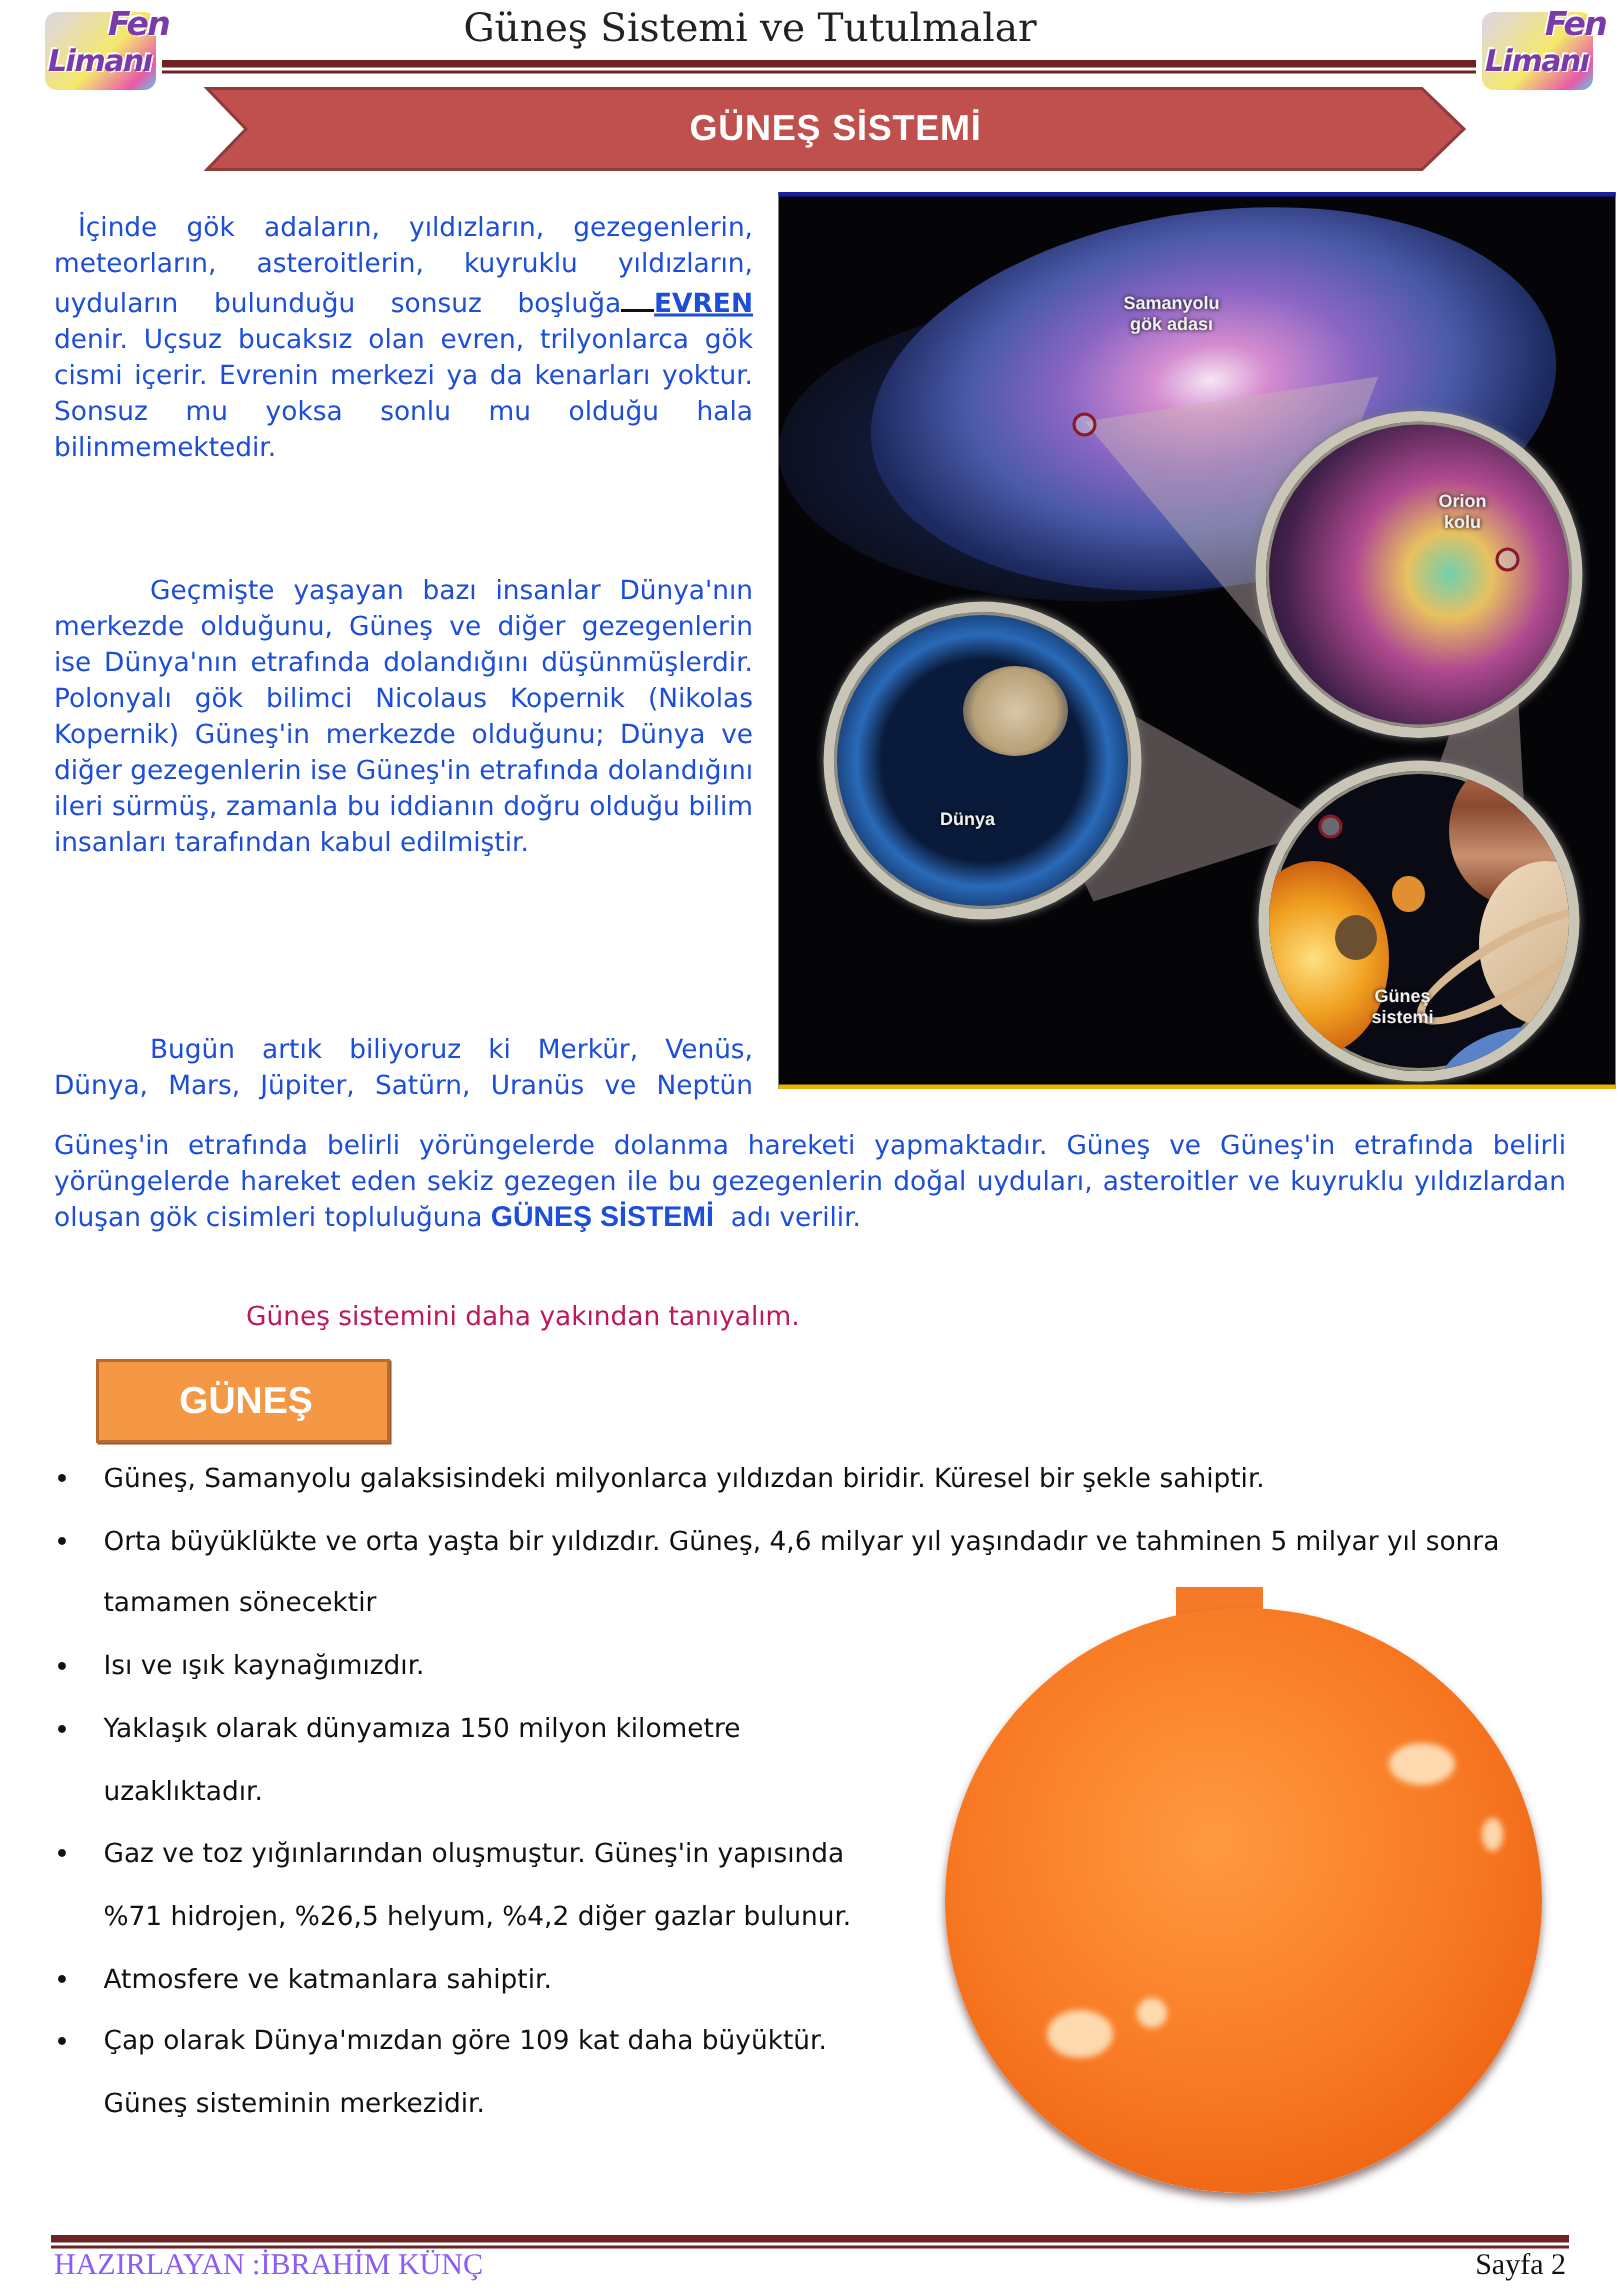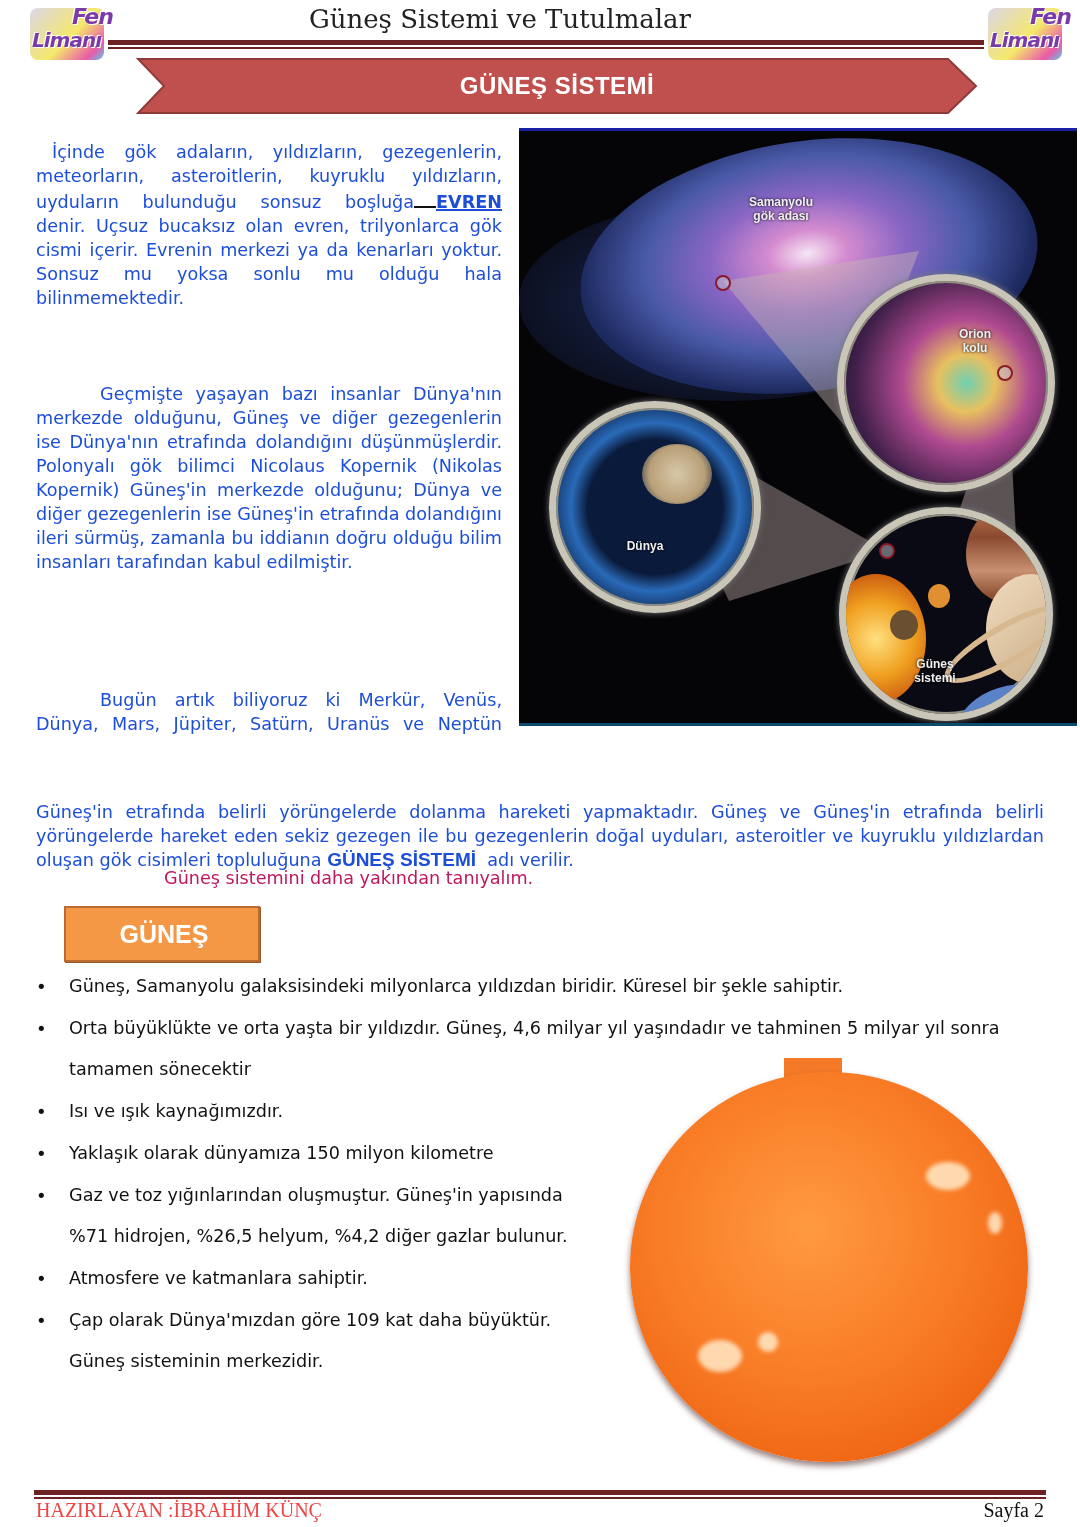--- a/index.html
+++ b/index.html
@@ -20,29 +20,29 @@
 
   .banner { position:absolute; left:136px; top:58px; width:842px; height:56px; }
   .banner svg { position:absolute; left:0; top:0; }
   .banner-text { position:absolute; left:0; width:842px; top:14px; text-align:center; font-family:"Liberation Sans", sans-serif; font-weight:bold; font-size:24px; color:#ffffff; padding-left:0; letter-spacing:0.5px; }
   .banner-text span { margin-left: 0px; }
 
   .para { position:absolute; font-family:"DejaVu Sans", sans-serif; font-size:17.6px; line-height:24px; color:#1d4ed8; text-align:justify; }
   .p1 { left:36px; top:140px; width:466px; }
   .p2 { left:36px; top:382px; width:466px; }
   .p3a { left:36px; top:688px; width:466px; }
-  .p3b { left:36px; top:752px; width:1008px;margin-top:48px; }
+  .p3b { left:36px; top:752px; width:1008px; }
   .indent { display:inline-block; width:64px; }
   .indent-s { display:inline-block; width:16px; }
   .ul-gap { display:inline-block; width:22px; border-bottom:2px solid #111; height:18px; vertical-align:baseline; }
   .evren { font-weight:bold; text-decoration: underline; text-decoration-thickness:2px; }
   .strong-sys { font-family:"Liberation Sans", sans-serif; font-weight:bold; font-size:19px; }
   .justify-last { text-align-last: justify; }
 
-  .galaxy { position:absolute; left:519px; top:128px; width:558px; height:598px; background:#050508; overflow:hidden; border-top:3px solid #1a1ea0; border-bottom:3px solid #0c4a6e; box-sizing:border-box; }
+  .galaxy { position:absolute; left:519px; top:128px; width:558px; height:598px; background:#050508; overflow:hidden; border-top:3px solid #1a1ea0; border-bottom:3px solid #eab308; box-sizing:border-box; }
   .galaxy .spiral { position:absolute; left:60px; top:10px; width:460px; height:250px; border-radius:50%; background: radial-gradient(ellipse at 50% 45%, #f6e6f4 0%, #d58ccf 12%, #8a66c4 30%, #4a5aa8 50%, #1d2a60 70%, rgba(5,5,8,0) 100%); transform: rotate(-8deg); }
   .galaxy .spiral2 { position:absolute; left:0px; top:70px; width:420px; height:200px; border-radius:50%; background: radial-gradient(ellipse at 50% 50%, rgba(110,140,210,0.55) 0%, rgba(40,60,130,0.35) 50%, rgba(5,5,8,0) 100%); }
   .cone { position:absolute; left:0; top:0; }
   .lens { position:absolute; border-radius:50%; border:7px solid #c9c6b8; box-shadow: 0 0 0 2px #8f8c80 inset, 0 0 6px #777; box-sizing:border-box; overflow:hidden; }
   .lens-orion { left:318px; top:143px; width:218px; height:218px; background: radial-gradient(circle at 60% 50%, #6fd0b0 0%, #e8c060 18%, #b04a90 40%, #40204a 70%, #120818 100%); }
   .lens-earth { left:30px; top:270px; width:212px; height:212px; background: radial-gradient(circle at 50% 50%, #0a1a3a 0%, #0a1a3a 48%, #2a6ab8 60%, #0c2650 78%, #030818 100%); }
   .lens-earth .land { position:absolute; left:86px; top:36px; width:70px; height:60px; border-radius:50%; background: radial-gradient(circle, #d8c8a8 0%, #b8a078 60%, rgba(0,0,0,0) 100%); }
   .lens-solar { left:320px; top:376px; width:214px; height:214px; background:#0a0a14; }
   .lens-solar .sun { position:absolute; left:-20px; top:60px; width:100px; height:130px; border-radius:50%; background: radial-gradient(circle, #ffe080 0%, #f0a020 45%, #b83808 100%); }
   .lens-solar .jup { position:absolute; left:120px; top:-10px; width:90px; height:100px; border-radius:50%; background: linear-gradient(180deg,#c07850,#8a4a30,#c89070,#7a3a20); }
@@ -63,21 +63,21 @@
   .bullets li .dot { position:absolute; left:0; top:0; font-size:18px; }
   .bullets li .cont { display:block; }
 
   .sun-img { position:absolute; left:612px; top:1054px; width:420px; height:418px; }
   .sun-img .disc { position:absolute; left:18px; top:18px; width:398px; height:390px; border-radius:50%; background: radial-gradient(circle at 45% 40%, #ff9a40 0%, #f87a24 50%, #ee6412 80%, #d85008 100%); box-shadow: 0 4px 6px rgba(80,40,40,0.6); }
   .sun-img .flare { position:absolute; left:172px; top:4px; width:58px; height:28px; background:#f47a28; }
   .spot { position:absolute; border-radius:50%; background: rgba(255,240,210,0.8); filter: blur(2px); }
 
   .footer-rule { position:absolute; left:34px; width:1012px; top:1490px; height:5px; background:#6d2224; }
   .footer-rule2 { position:absolute; left:34px; width:1012px; top:1497px; height:2px; background:#6d2224; }
-  .footer-left { position:absolute; left:36px; top:1499px; font-family:"Liberation Serif", serif; font-size:20px; color:#ef4444; }
+  .footer-left { position:absolute; left:36px; top:1499px; font-family:"Liberation Serif", serif; font-size:20px; color:#8b5cf6; }
   .footer-right { position:absolute; right:36px; top:1499px; font-family:"Liberation Serif", serif; font-size:20px; color:#111; }
 </style>
 </head>
 <body>
 
 <div class="logo logo-left">
   <div class="bg"></div>
   <span class="txt1">Fen</span>
   <span class="txt2">Limanı</span>
 </div>
@@ -160,21 +160,21 @@
 
 <div class="intro-line">Güneş sistemini daha yakından tanıyalım.</div>
 <div class="sun-badge">
     <span>GÜNEŞ</span>
   </div>
 
 <ul class="bullets">
   <li><span class="dot">•</span><span>Güneş, Samanyolu galaksisindeki milyonlarca yıldızdan biridir. Küresel bir şekle sahiptir.</span></li>
   <li><span class="dot">•</span><span>Orta büyüklükte ve orta yaşta bir yıldızdır. Güneş, 4,6 milyar yıl yaşındadır ve tahminen 5 milyar yıl sonra</span><span class="cont">tamamen sönecektir</span></li>
   <li><span class="dot">•</span><span>Isı ve ışık kaynağımızdır.</span></li>
-  <li><span class="dot">•</span><span>Yaklaşık olarak dünyamıza 150 milyon kilometre</span></li>
+  <li><span class="dot">•</span><span>Yaklaşık olarak dünyamıza 150 milyon kilometre</span><span class="cont">uzaklıktadır.</span></li>
   <li><span class="dot">•</span><span>Gaz ve toz yığınlarından oluşmuştur. Güneş'in yapısında</span><span class="cont">%71 hidrojen, %26,5 helyum, %4,2 diğer gazlar bulunur.</span></li>
   <li><span class="dot">•</span><span>Atmosfere ve katmanlara sahiptir.</span></li>
   <li><span class="dot">•</span><span> Çap olarak Dünya'mızdan göre 109 kat daha büyüktür.</span><span class="cont">Güneş sisteminin merkezidir.</span></li>
 </ul>
 
 <div class="sun-img">
   <div class="flare"></div>
   <div class="disc">
     <div class="spot" style="left:296px;top:90px;width:44px;height:28px;"></div>
     <div class="spot" style="left:358px;top:140px;width:14px;height:22px;"></div>

